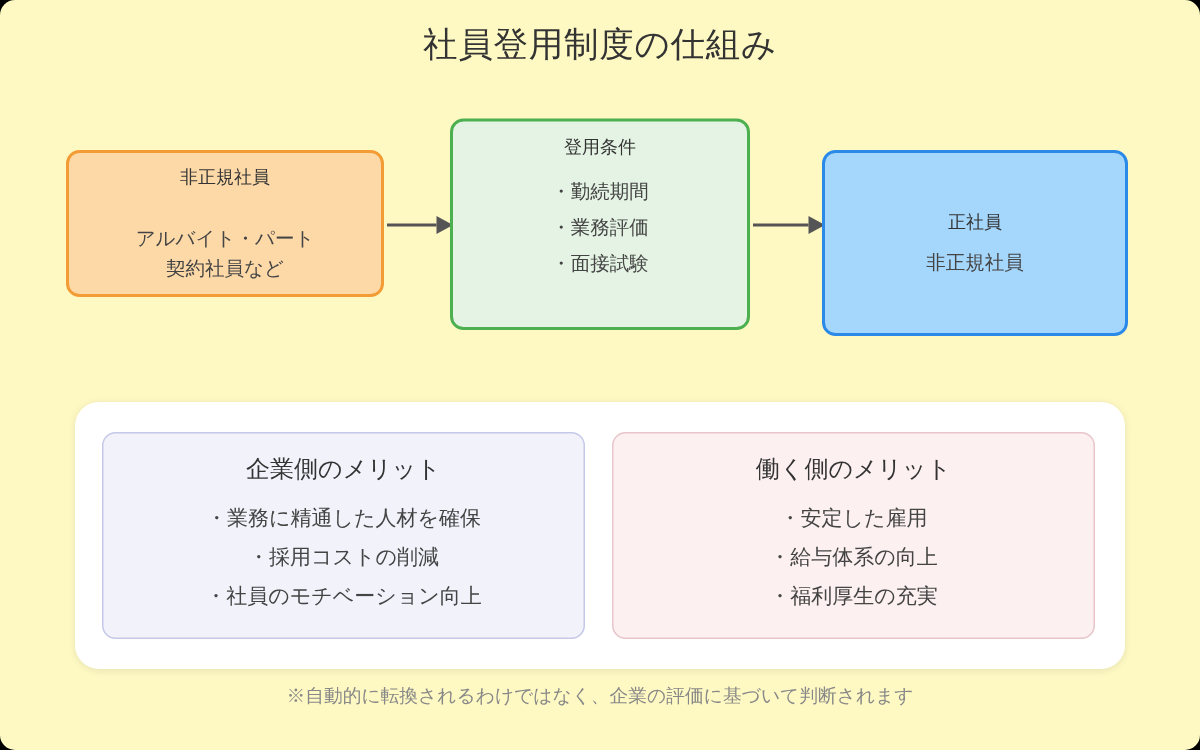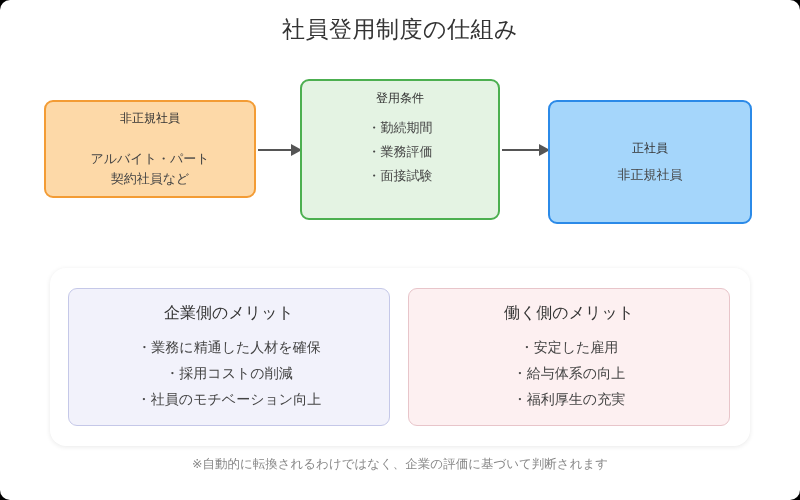--- a/index.html
+++ b/index.html
@@ -10,24 +10,25 @@
   body {
     width: 800px;
     height: 500px;
     overflow: hidden;
     font-family: "DejaVu Sans", "Liberation Sans", sans-serif;
   }
   #page {
     position: relative;
     width: 800px;
     height: 500px;
-    background: #ffffff;
+    background: #fef9c3;
     border-radius: 10px;
     overflow: hidden;
     box-sizing: border-box;
+    font-family: Liberation Serif, serif;
   }
 
   
   #title {
     position: absolute;
     top: 14px;
     left: 0;
     width: 800px;
     text-align: center;
     font-size: 23px;

